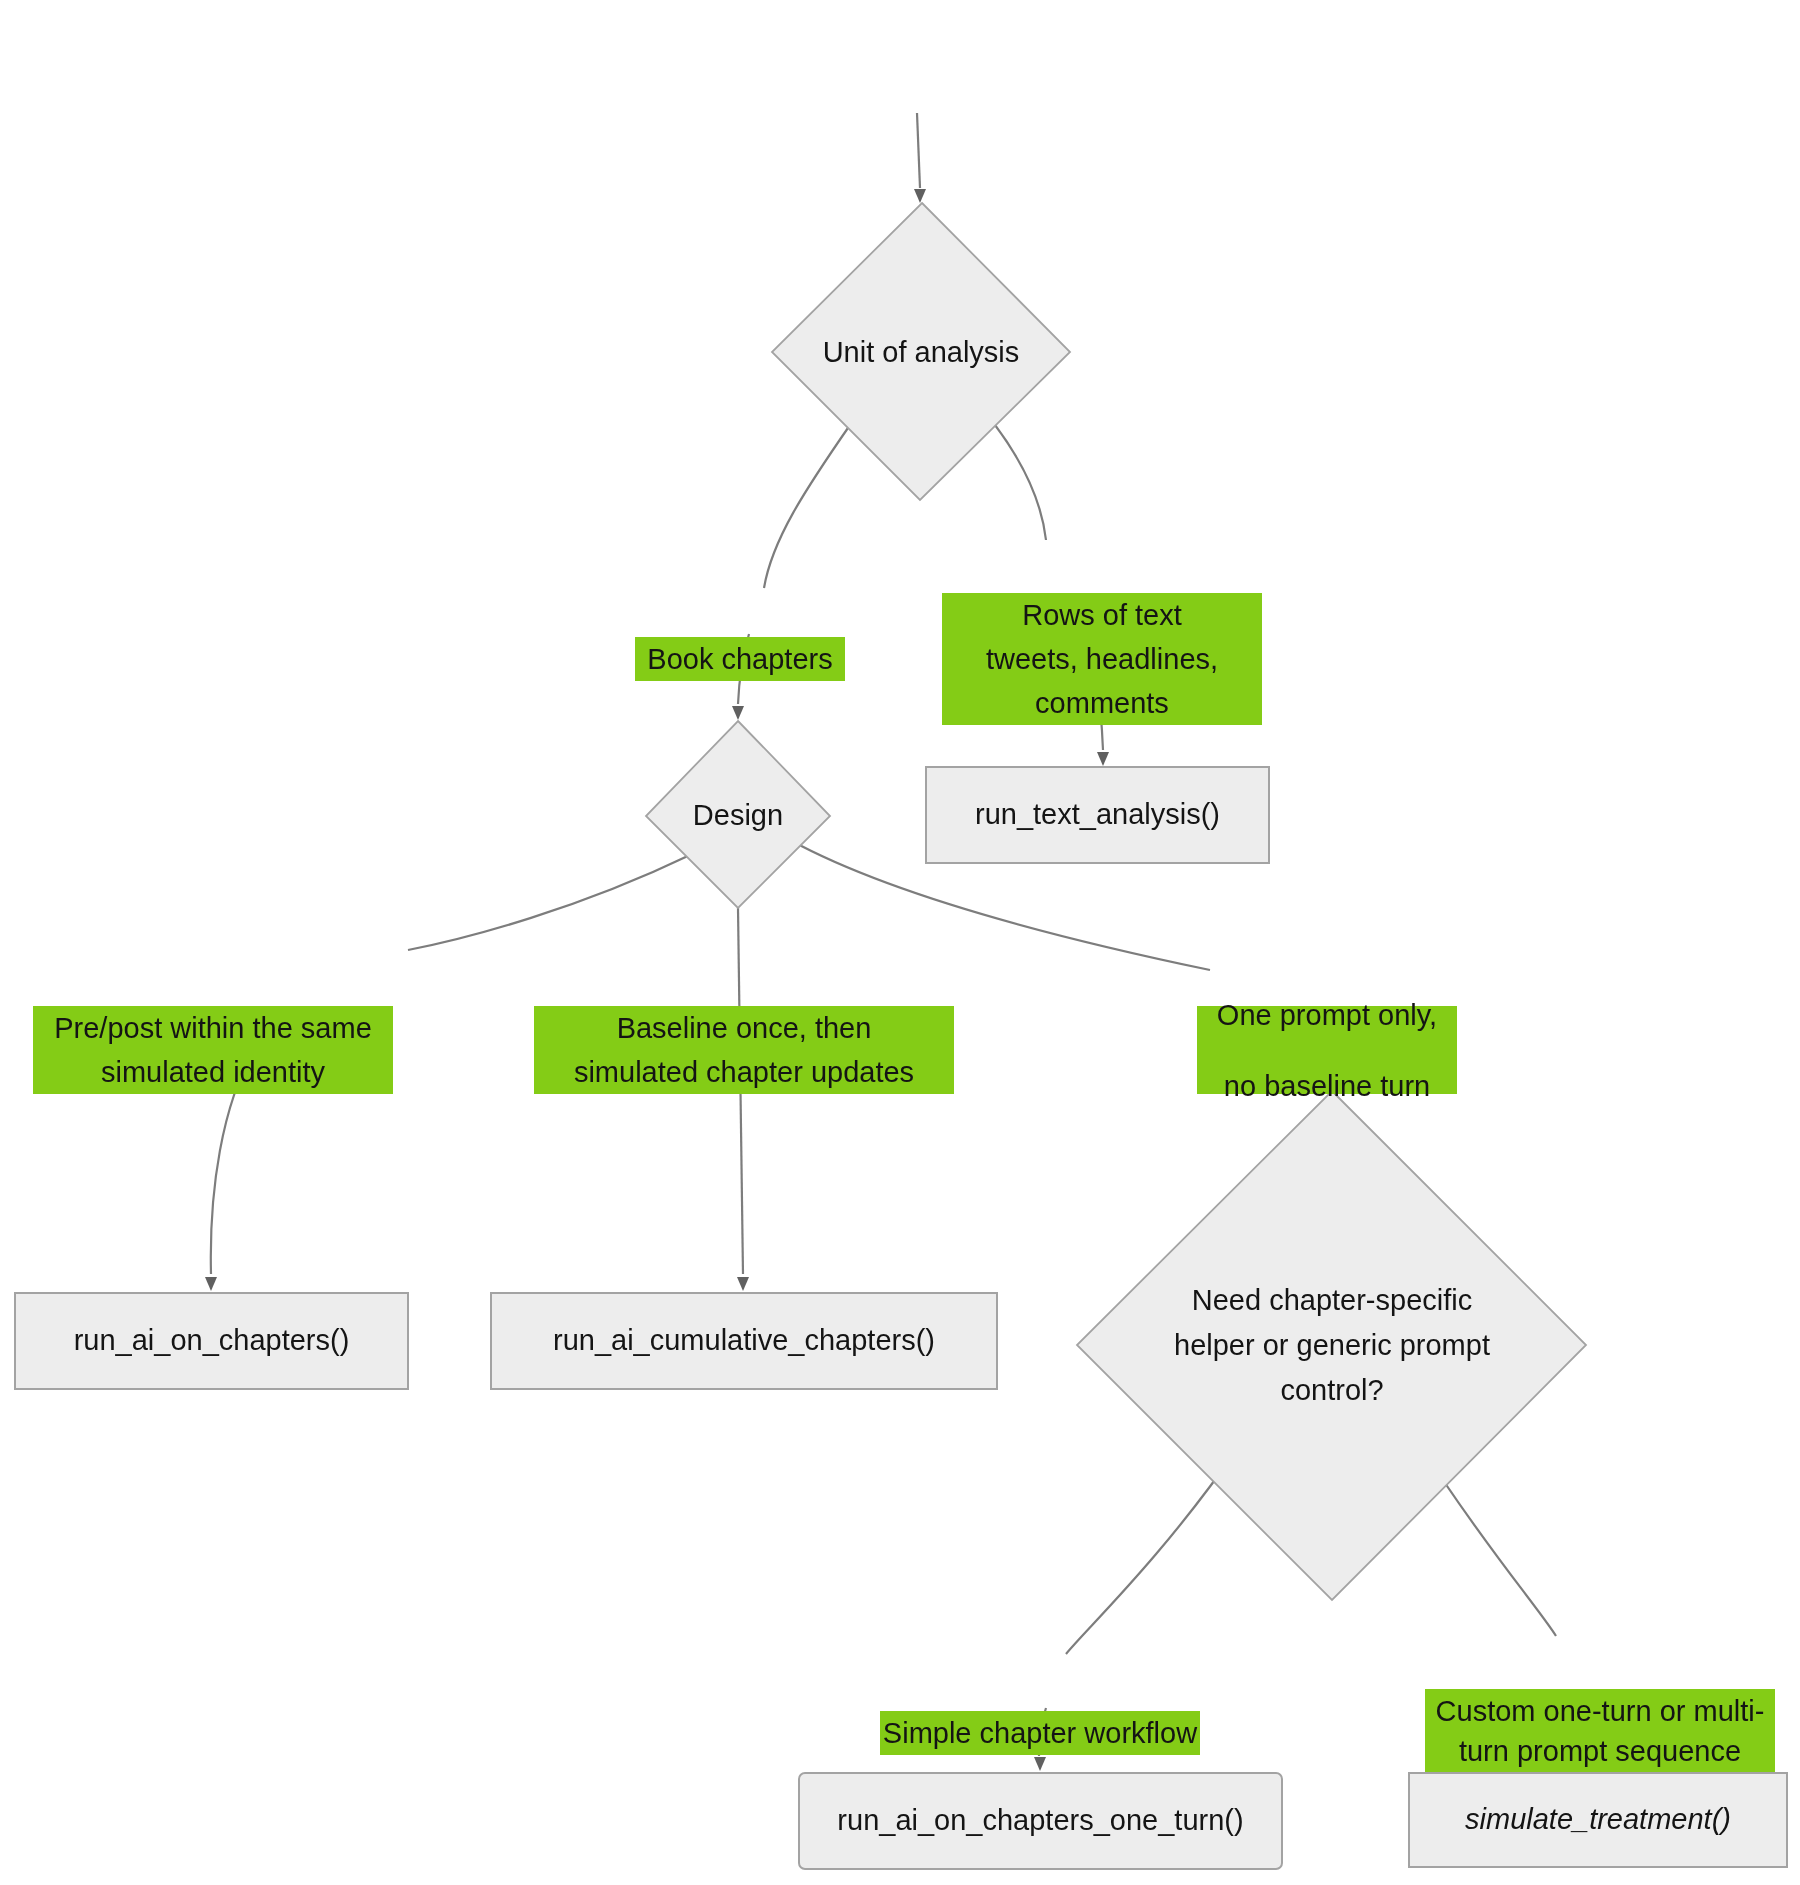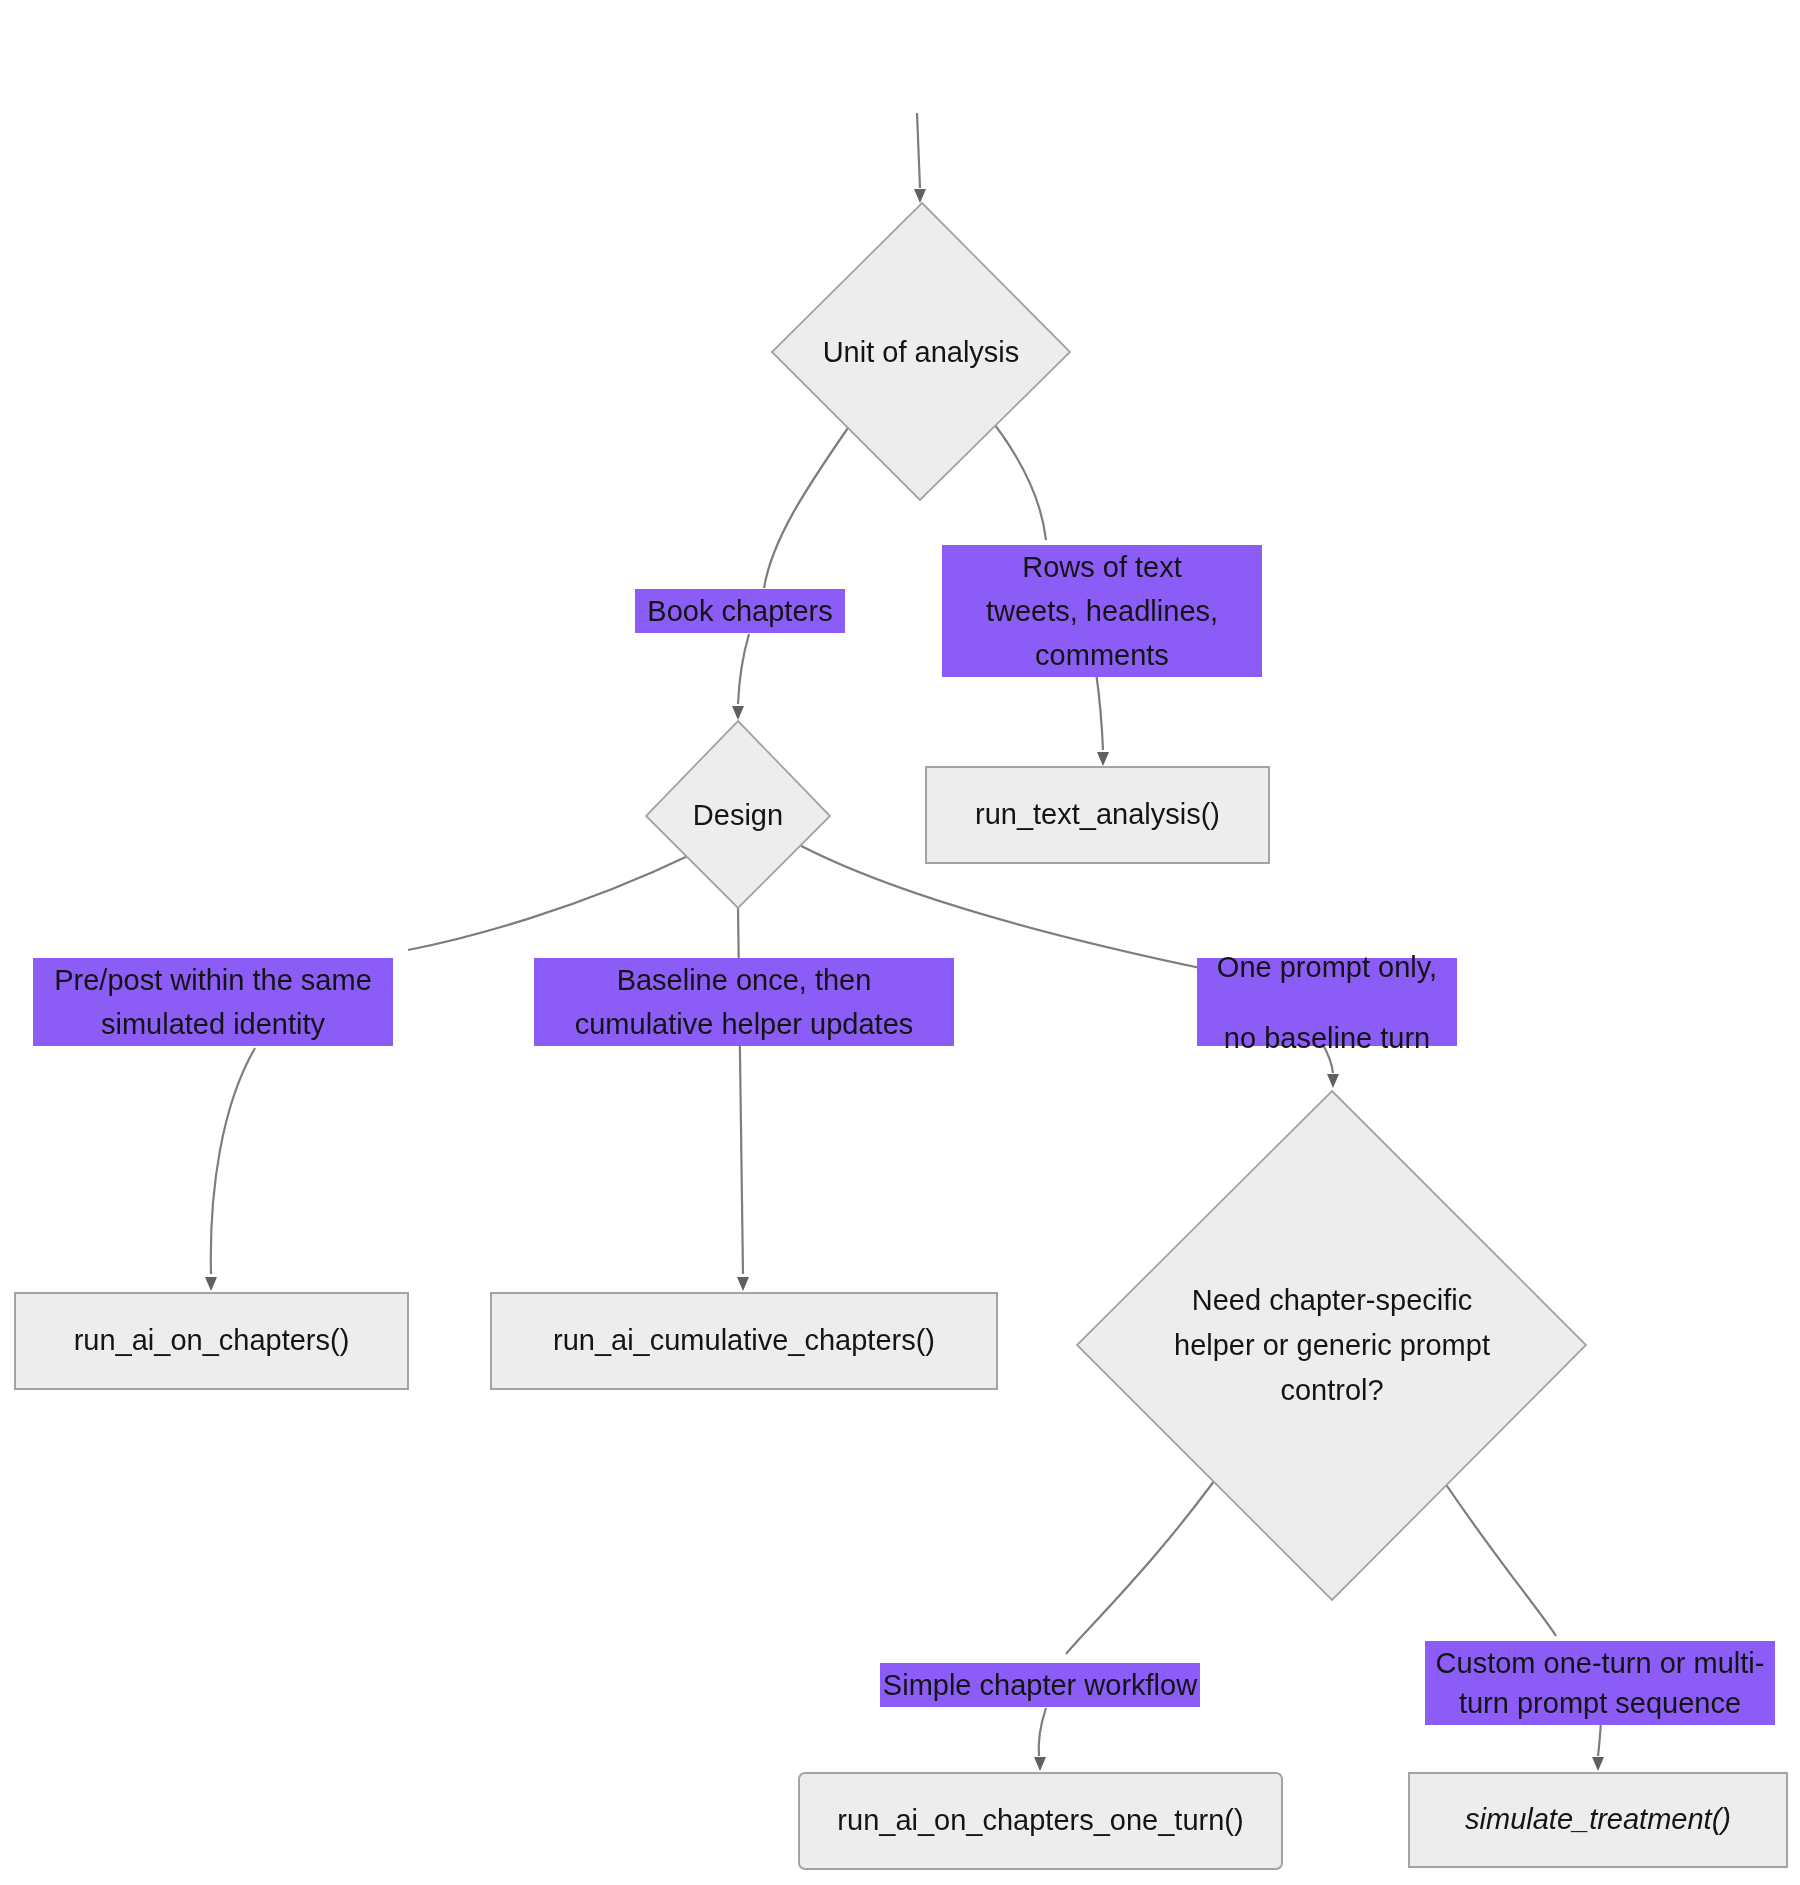--- a/index.html
+++ b/index.html
@@ -48,22 +48,23 @@
   }
   .elabel {
     position: absolute;
     display: flex;
     flex-direction: column;
     align-items: center;
     justify-content: center;
     font-size: 29px;
     line-height: 44px;
     text-align: center;
-    background: #8b5cf6;
+    background: #84cc16;
     z-index: 2;
+    margin-top: 48px;
   }
   .edge {
     fill: none;
     stroke: #7d7d7d;
     stroke-width: 2.2;
   }
   .arrowhead {
     fill: #606060;
     stroke: none;
   }
@@ -154,21 +155,21 @@
     <div>comments</div>
   </div>
 
   <div class="elabel" style="left:33px; top:958px; width:360px; height:88px;">
     <div>Pre/post within the same</div>
     <div>simulated identity</div>
   </div>
 
   <div class="elabel" style="left:534px; top:958px; width:420px; height:88px;">
     <div>Baseline once, then</div>
-    <div>cumulative helper updates</div>
+    <div>simulated chapter updates</div>
   </div>
 
   <div class="elabel" style="left:1197px; top:958px; width:260px; height:88px;gap:27px;">
     <div>One prompt only,</div>
     <div>no baseline turn</div>
   </div>
 
   <div class="elabel" style="left:880px; top:1663px; width:320px; height:44px;">
     <div>Simple chapter workflow</div>
   </div>

